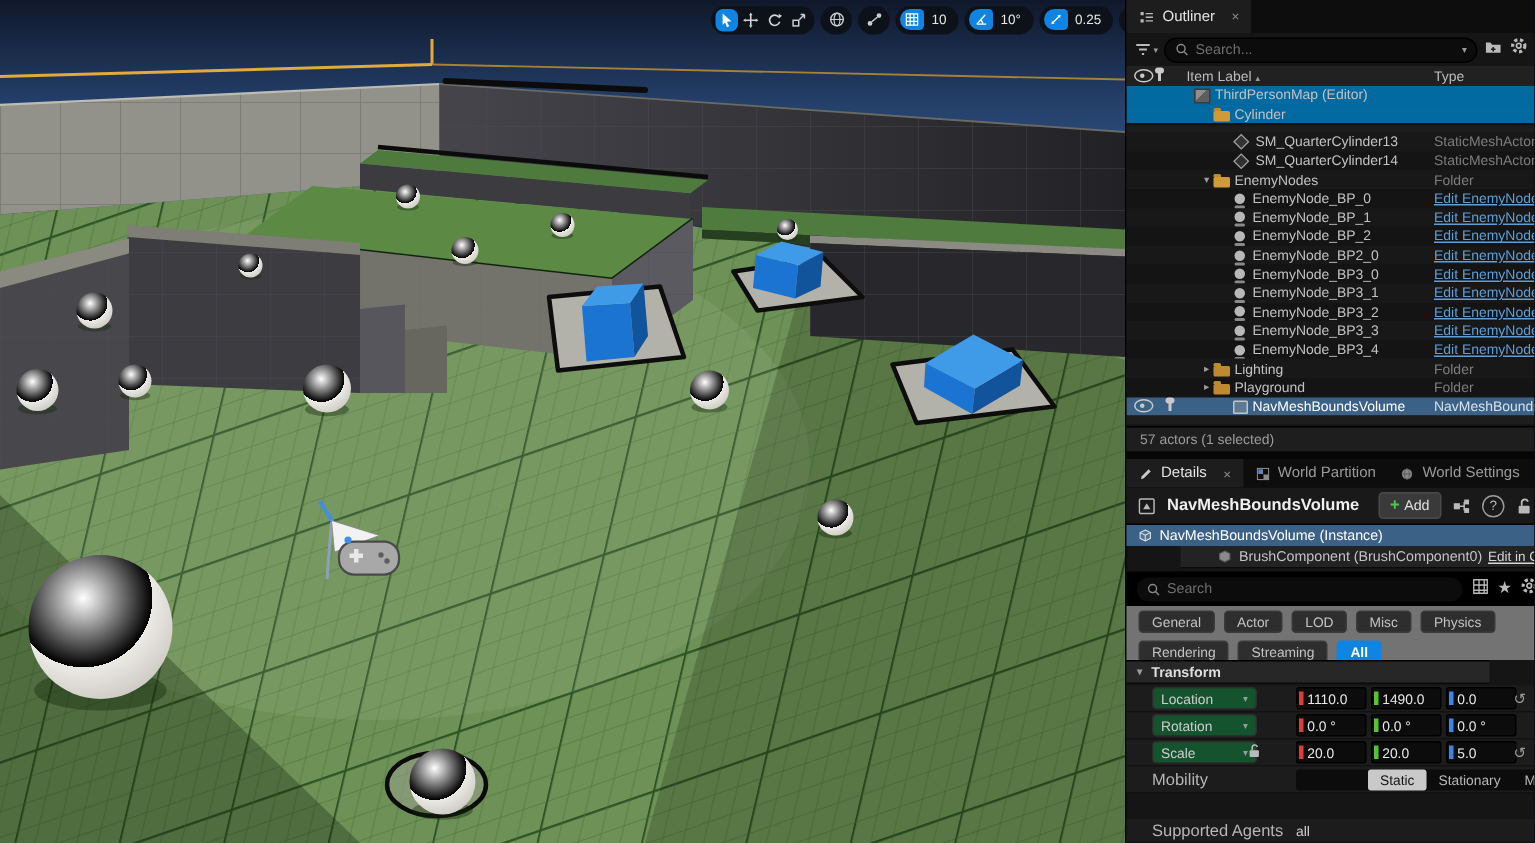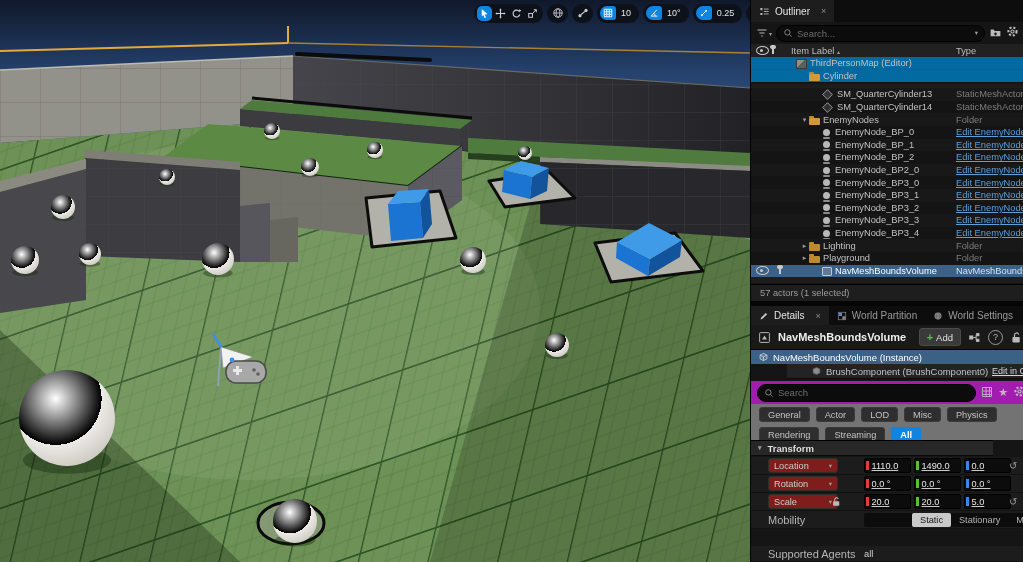--- a/index.html
+++ b/index.html
@@ -58,30 +58,30 @@
   
   #dt-tabs{top:306px;height:19px;}
   #dt-header{position:absolute;left:0;top:325px;width:273px;height:25px;background:#191919;display:flex;align-items:center;padding:0 6px;gap:6px;box-sizing:border-box;border-bottom:1px solid #000;}
   #dt-title{font-size:11px;font-weight:bold;color:#efefef;flex:1;white-space:nowrap;}
   #add-btn{height:16px;background:#3a3a3a;border:1px solid #4a4a4a;border-radius:3px;display:flex;align-items:center;gap:3px;padding:0 7px;font-size:9.5px;color:#e0e0e0;}
   #add-btn .plus{color:#4fc34f;font-weight:bold;font-size:11px;}
   .hico{width:15px;display:flex;justify-content:center;flex:none;}
   #dt-inst{position:absolute;left:0;top:350px;width:273px;height:14px;background:#3c6186;display:flex;align-items:center;gap:4px;padding-left:7px;font-size:9.5px;color:#fff;box-sizing:border-box;}
   #dt-brush{position:absolute;left:0;top:364px;width:273px;height:15px;background:#232323;display:flex;align-items:center;gap:4px;padding-left:24px;font-size:9.5px;color:#c2c2c2;box-sizing:border-box;border-bottom:1px solid #0a0a0a;margin-left:36px;}
   #dt-brush .editcpp{position:absolute;left:205px;color:#d6d6d6;text-decoration:underline;font-size:9px;}
-  #dt-search{position:absolute;left:0;top:381px;width:273px;height:23px;display:flex;align-items:center;gap:5px;padding:0 6px;box-sizing:border-box;background:#a21caf;}
+  #dt-search{position:absolute;left:0;top:381px;width:273px;height:23px;display:flex;align-items:center;gap:5px;padding:0 6px;box-sizing:border-box;background:#000000;}
   #dt-filters{position:absolute;left:0;top:404px;width:273px;height:36px;display:flex;flex-wrap:wrap;gap:5px 6px;padding:3px 8px;box-sizing:border-box;background:#737373;align-content:flex-start;}
   .fbtn{height:13px;background:#2e2e2e;border:1px solid #3a3a3a;border-radius:3px;font-size:9.2px;color:#c2c2c2;display:flex;align-items:center;padding:0 8px;}
   .fbtn.active{background:#0f84e0;border-color:#0f84e0;color:#fff;font-weight:bold;}
   .sechdr{position:absolute;left:0;width:242px;height:16px;background:#272727;border-top:1px solid #000;border-bottom:1px solid #0a0a0a;display:flex;align-items:center;gap:6px;padding-left:7px;font-size:9.5px;font-weight:bold;color:#dedede;box-sizing:border-box;}
   .sechdr .chev{font-size:7px;color:#9a9a9a;}
   .trow{position:absolute;left:0;width:273px;height:18px;background:#1c1c1c;display:flex;align-items:center;border-bottom:1px solid rgba(0,0,0,.35);box-sizing:border-box;}
-  .tlabelpill{position:absolute;left:17px;width:58px;height:13px;background:#7f1d1d;border:1px solid #2e2e2e;border-radius:3px;display:flex;align-items:center;justify-content:space-between;padding:0 5px;font-size:9.2px;color:#cdcdcd;}
+  .tlabelpill{position:absolute;left:17px;width:58px;height:13px;background:#14532d;border:1px solid #2e2e2e;border-radius:3px;display:flex;align-items:center;justify-content:space-between;padding:0 5px;font-size:9.2px;color:#cdcdcd;}
   .tlabelpill .chev{font-size:6.5px;color:#9a9a9a;}
-  .vals{position:absolute;left:113px;display:flex;gap:3px;align-items:center;text-decoration:underline;}
+  .vals{position:absolute;left:113px;display:flex;gap:3px;align-items:center;}
   .vbox{width:45px;height:13px;background:#0c0c0c;border:1px solid #000;border-radius:2px;display:flex;align-items:center;overflow:hidden;}
   .vbar{width:2.5px;height:9px;margin:0 3px 0 1px;flex:none;}
   .vtxt{font-size:9.2px;color:#e8e8e8;white-space:nowrap;}
   .reset{position:absolute;left:258px;color:#9a9a9a;font-size:10px;}
   .plainlabel{position:absolute;left:17px;font-size:11px;color:#b5b5b5;}
   #mobility-seg{position:absolute;left:113px;display:flex;background:#0c0c0c;border-radius:2px;height:14px;align-items:center;}
   #mobility-seg .seg{font-size:9.2px;color:#b5b5b5;padding:0 8px;height:14px;display:flex;align-items:center;border-radius:2px;}
   #mobility-seg .seg.sel{background:#c9c9c9;color:#151515;margin-left:48px;}
   #agents-val{position:absolute;left:113px;font-size:9.3px;color:#d0d0d0;}
   .lockic{position:absolute;left:80px;}

